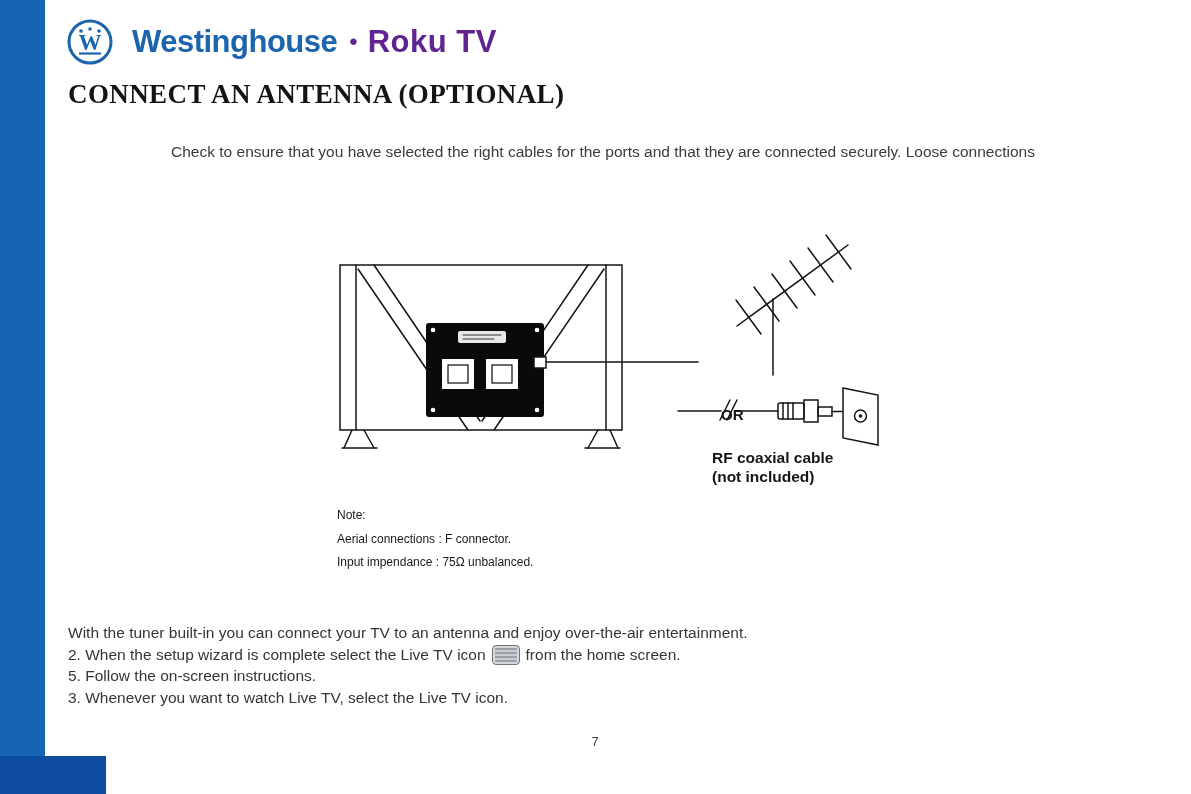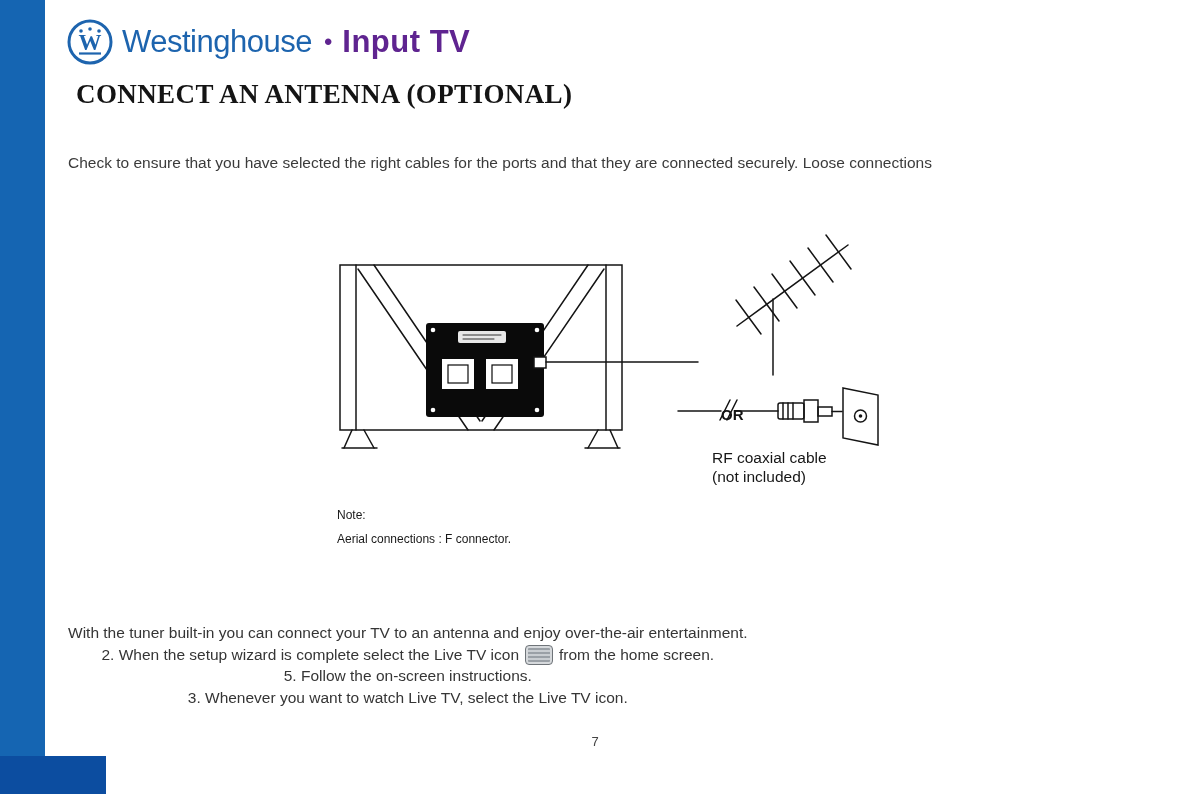--- a/index.html
+++ b/index.html
@@ -7,37 +7,37 @@
   body { font-family:"Liberation Sans", sans-serif; }
   .page { position:relative; width:1191px; height:794px; background:#ffffff; overflow:hidden; }
 
   
   .sidebar { position:absolute; left:0; top:0; width:45px; height:794px; background:#1565b2; }
   .corner-block { position:absolute; left:0; top:756px; width:106px; height:38px; background:#0c4da0; }
 
   
   .brand-row { position:absolute; left:66px; top:16px; height:52px; display:flex; align-items:center; }
   .w-logo { width:48px; height:48px; flex:0 0 auto; }
-  .brand-name { font-size:31px; font-weight:normal; color:#1d64ae; letter-spacing:-0.5px; margin-left:8px; }
+  .brand-name { font-size:31px; font-weight:bold; color:#1d64ae; letter-spacing:-0.5px; margin-left:18px; }
   .brand-sep { font-size:24px; color:#5f2490; margin:0 10px 0 12px; }
   .roku-wordmark { font-size:31px; font-weight:bold; color:#5f2490; letter-spacing:0.5px; }
 
-  .page-title { position:absolute; left:68px; top:79px; font-family:"Liberation Serif", serif; font-weight:bold; font-size:27px; color:#141414; letter-spacing:0.4px;margin-left:8px; }
+  .page-title { position:absolute; left:68px; top:79px; font-family:"Liberation Serif", serif; font-weight:bold; font-size:27px; color:#141414; letter-spacing:0.4px; }
 
-  .intro { position:absolute; left:68px; top:152px; font-size:15.5px; color:#3b3b3b; line-height:22px; width:1070px; }
+  .intro { position:absolute; left:68px; top:141px; font-size:15.5px; color:#3b3b3b; line-height:22px; width:1070px;text-align:center; }
 
   
   .diagram-svg { position:absolute; left:330px; top:233px; width:560px; height:290px; }
   .or-label { position:absolute; left:721px; top:358px; font-size:15px; font-weight:bold; color:#141414;margin-top:48px; }
-  .rf-label { position:absolute; left:712px; top:448px; font-size:15.5px; color:#161616; line-height:19px; }
+  .rf-label { position:absolute; left:712px; top:448px; font-size:15.5px; color:#161616; line-height:19px;font-weight:bold; }
   .note-block { position:absolute; left:337px; top:504px; font-size:12px; color:#191919; line-height:23.5px; }
 
   
   .steps { position:absolute; left:68px; top:622px; font-size:15.5px; color:#353535; }
-  .steps .line { line-height:21.6px;text-align:center; }
+  .steps .line { line-height:21.6px; }
   .livetv-icon {
     display:inline-block; width:28px; height:20px; vertical-align:-5px; margin:0 6px;
     border:1.5px solid #6f7479; border-radius:4px;
     background:repeating-linear-gradient(180deg,#c9cdd1 0 2px,#9aa0a6 2px 4px);
     box-shadow:inset 0 0 0 2px #d6d9dc;
   }
 
   .page-number { position:absolute; left:560px; top:734px; width:70px; text-align:center; font-size:13px; color:#444444; }
 
   .svg-line { stroke:#141414; stroke-width:1.5; fill:none; stroke-linecap:round; }
@@ -54,21 +54,21 @@
     <svg class="w-logo" viewBox="0 0 48 48">
       <circle cx="24" cy="24" r="21" fill="none" stroke="#1d64ae" stroke-width="3"></circle>
       <text x="24" y="32" text-anchor="middle" font-family="Liberation Serif, serif" font-weight="bold" font-size="23" fill="#1d64ae">W</text>
       <circle cx="15" cy="13" r="1.8" fill="#1d64ae"></circle>
       <circle cx="24" cy="11" r="1.8" fill="#1d64ae"></circle>
       <circle cx="33" cy="13" r="1.8" fill="#1d64ae"></circle>
       <line x1="13" y1="35.5" x2="35" y2="35.5" stroke="#1d64ae" stroke-width="2.2"></line>
     </svg>
     <span class="brand-name">Westinghouse</span>
     <span class="brand-sep">•</span>
-    <span class="roku-wordmark">Input TV</span>
+    <span class="roku-wordmark">Roku TV</span>
   </div>
 
   <div class="page-title">CONNECT AN ANTENNA (OPTIONAL)</div>
 
   <div class="intro">
     <div>Check to ensure that you have selected the right cables for the ports and that they are connected securely. Loose connections</div>
   </div>
 
   <svg class="diagram-svg" viewBox="0 0 560 290">
     <g class="svg-line">
@@ -143,20 +143,21 @@
   <div class="or-label">OR</div>
 
   <div class="rf-label">
     <div>RF coaxial cable</div>
     <div>(not included)</div>
   </div>
 
   <div class="note-block">
     <div>Note:</div>
     <div>Aerial connections : F connector.</div>
+    <div>Input impendance : 75Ω unbalanced.</div>
   </div>
 
   <div class="steps">
     <div class="line">With the tuner built-in you can connect your TV to an antenna and enjoy over-the-air entertainment.</div>
     <div class="line">
       <span>2. When the setup wizard is complete select the Live TV icon</span><span class="livetv-icon"></span><span>from the home screen.</span>
     </div>
     <div class="line">5. Follow the on-screen instructions.</div>
     <div class="line">3. Whenever you want to watch Live TV, select the Live TV icon.</div>
   </div>

